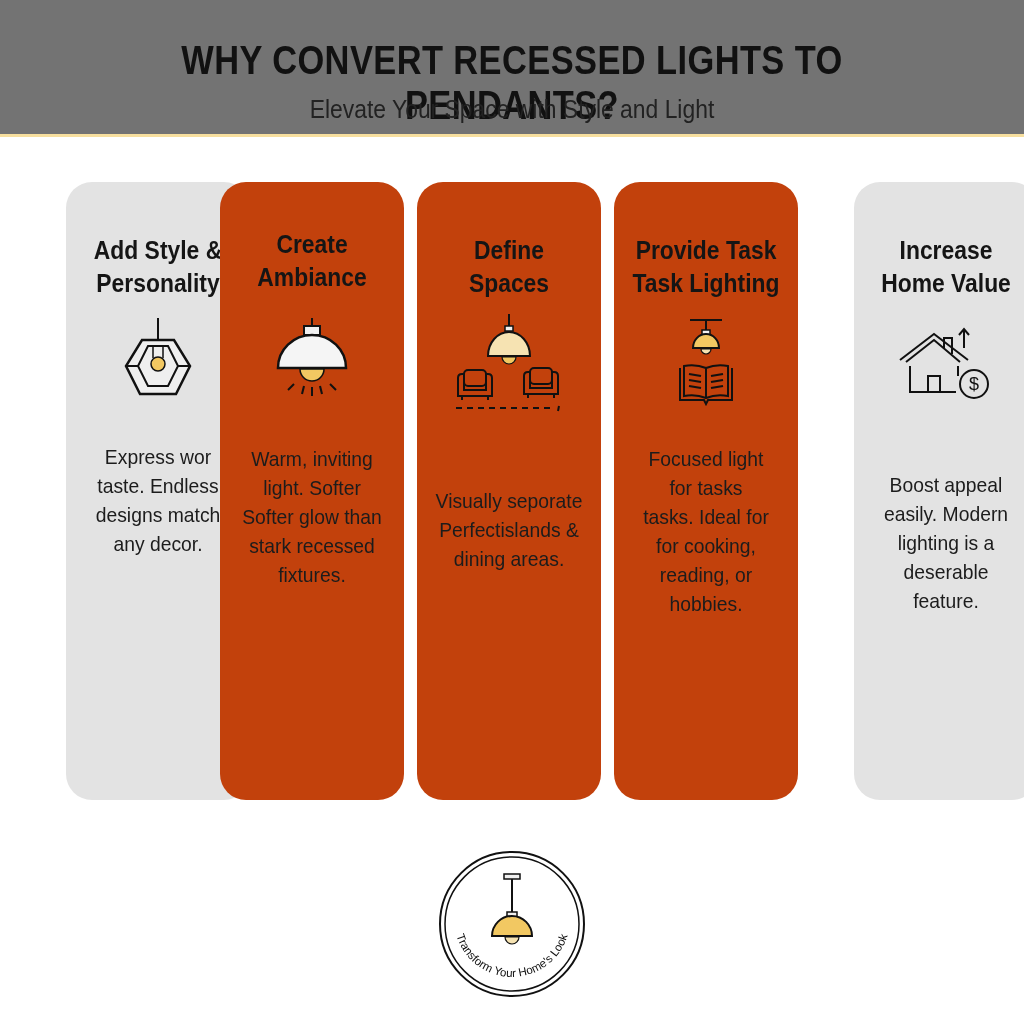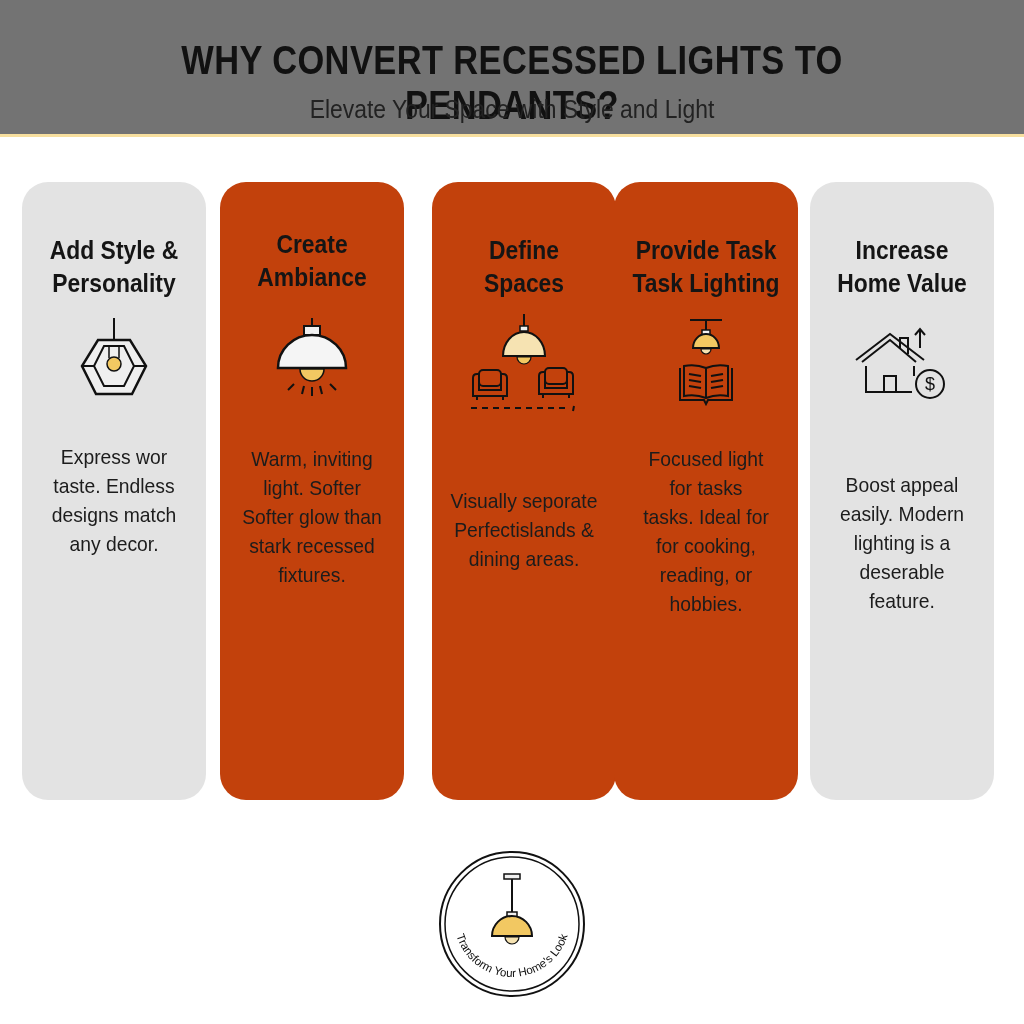--- a/index.html
+++ b/index.html
@@ -25,21 +25,21 @@
   .banner-subtitle {
     position: absolute; left: 0; right: 0; top: 94px;
     font-size: 26px; color: #222;
     transform: scaleX(0.88); transform-origin: center;
   }
   .card {
     position: absolute; top: 182px; height: 618px; width: 184px;
     background: #c2410c;
     border-radius: 26px;
   }
-  .card.darker { background: #e3e3e3; }
+  .card.darker { background: #e3e3e3; margin-left: 44px; }
   .card-title {
     position: absolute; left: 0; right: 0;
     text-align: center; font-weight: bold;
     font-size: 26px; line-height: 33px;
     transform: scaleX(0.88);
     color: #151515;
     white-space: pre-line;
   }
   .card-icon {
     position: absolute; left: 50%; transform: translateX(-50%);
@@ -96,21 +96,21 @@
     <line x1="48" y1="68" x2="50" y2="76" stroke="#111" stroke-width="2"></line>
     <line x1="58" y1="66" x2="64" y2="72" stroke="#111" stroke-width="2"></line>
   </svg>
   <div class="card-body" style="top:262px;">Warm, inviting
 light. Softer
 Softer glow than
 stark recessed
 fixtures.</div>
 </div>
 
-<div class="card" style="left:432px;">
+<div class="card" style="left:417px;">
   <div class="card-title" style="top:52px;">Define
 Spaces</div>
   <svg class="card-icon" style="top:132px;" width="110" height="98" viewBox="0 0 110 98">
     <line x1="55" y1="0" x2="55" y2="12" stroke="#111" stroke-width="2"></line>
     <rect x="51" y="12" width="8" height="5" fill="#f0f0f0" stroke="#111" stroke-width="1.5"></rect>
     <path d="M34,42 A21,24 0 0 1 76,42 Z" fill="#f6e3b2" stroke="#111" stroke-width="2"></path>
     <path d="M48,43 A7,7 0 0 0 62,43 Z" fill="#f2c862" stroke="#111" stroke-width="1.2"></path>
 
     <g fill="none" stroke="#111" stroke-width="2">
       <rect x="10" y="56" width="22" height="16" rx="4"></rect>

